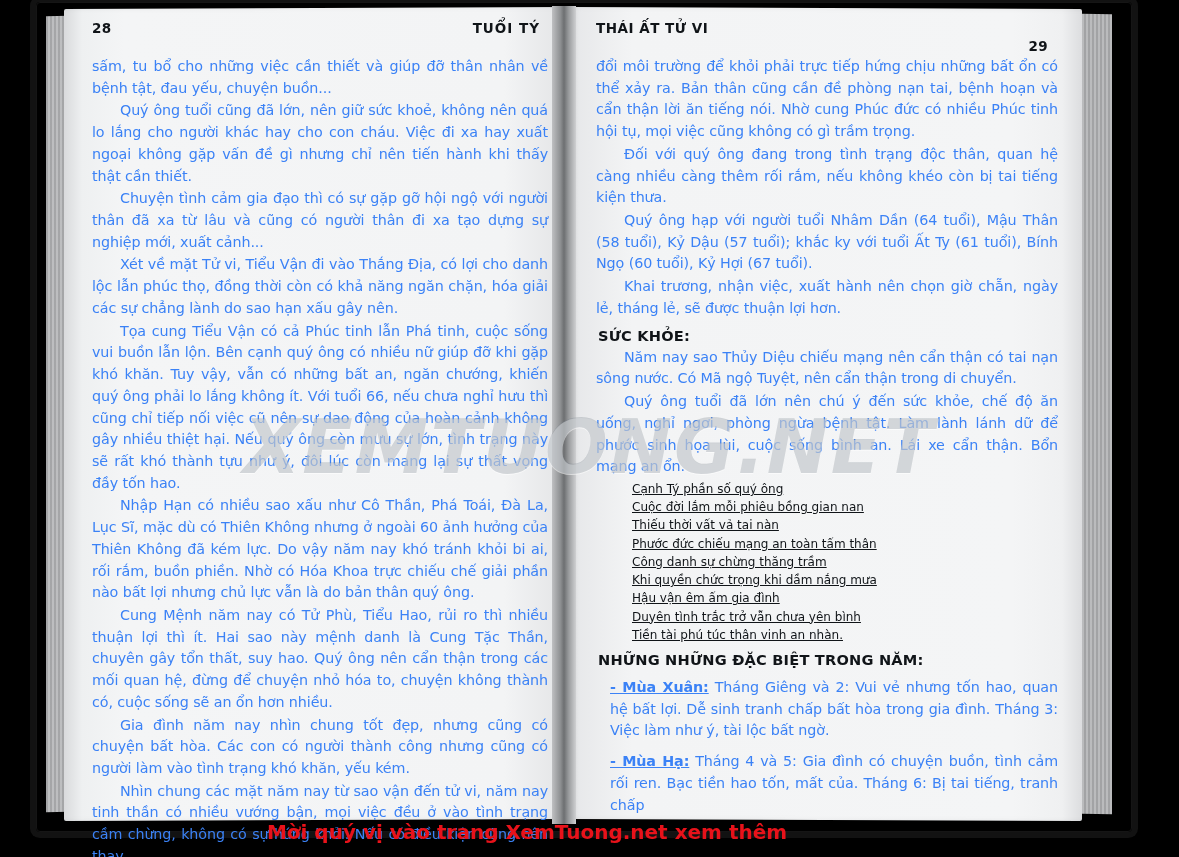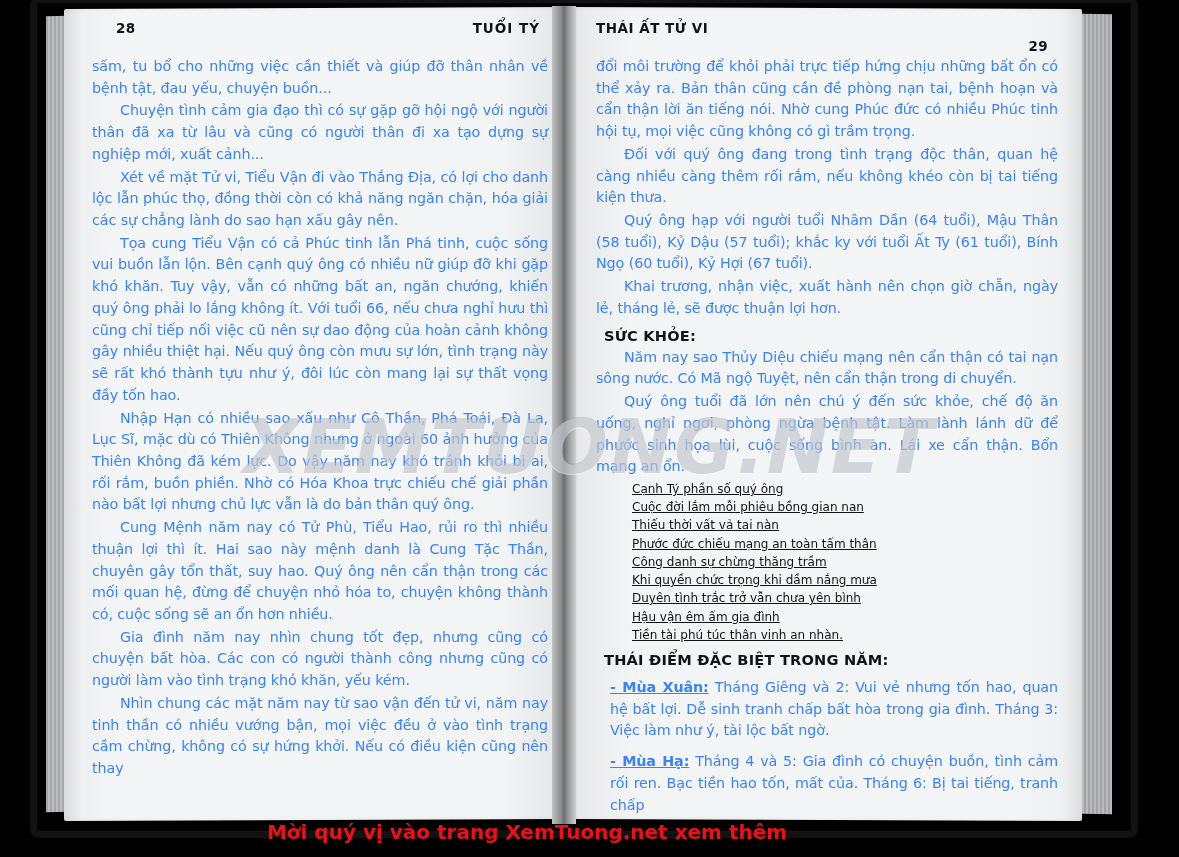--- a/index.html
+++ b/index.html
@@ -92,39 +92,39 @@
     width: 462px;
   }
   .hdr {
     font-size: 13.5px;
     font-weight: bold;
     letter-spacing: 0.4px;
     margin-bottom: 18px;
     position: relative;
     height: 18px;
   }
-  .hdr .pg-left { position: absolute; left: 24px; top: 0; }
+  .hdr .pg-left { position: absolute; left: 0; top: 0; }
   .hdr .ttl-left { position: absolute; right: 8px; top: 0; letter-spacing: 1px; }
   .hdr .ttl-right { position: absolute; left: 0px; top: 0; letter-spacing: 0.5px; text-align: center; }
   .hdr .pg-right { position: absolute; right: 10px; top: 18px; }
 
   p.body {
     margin: 0 0 1px 0;
     font-size: 14.3px;
     line-height: 1.52;
     text-align: justify;
     text-indent: 28px;
     color: #3b82f6;
     letter-spacing: -0.1px;
   }
   p.noindent { text-indent: 0; }
   h3.section {
     font-size: 14.6px;
     font-weight: bold;
-    margin: 7px 0 3px 8px;
+    margin: 7px 0 3px 2px;
     letter-spacing: 0.2px;
   }
   .verse {
     margin: 2px 0 2px 36px;
     font-size: 12px;
     line-height: 1.52;
     text-decoration: underline;
   }
   .verse div { white-space: nowrap; }
   .season { font-weight: bold; text-decoration: underline; }
@@ -168,20 +168,21 @@
   <div class="page page-right"></div>
   <div class="spine"></div>
   <div class="cover"></div>
 
   <div class="content col-left">
     <div class="hdr">
       <span class="pg-left">28</span>
       <span class="ttl-left">TUỔI TÝ</span>
     </div>
     <p class="body noindent">sấm, tu bổ cho những việc cần thiết và giúp đỡ thân nhân về bệnh tật, đau yếu, chuyện buồn...</p>
+    <p class="body">Quý ông tuổi cũng đã lớn, nên giữ sức khoẻ, không nên quá lo lắng cho người khác hay cho con cháu. Việc đi xa hay xuất ngoại không gặp vấn đề gì nhưng chỉ nên tiến hành khi thấy thật cần thiết.</p>
     <p class="body">Chuyện tình cảm gia đạo thì có sự gặp gỡ hội ngộ với người thân đã xa từ lâu và cũng có người thân đi xa tạo dựng sự nghiệp mới, xuất cảnh...</p>
     <p class="body">Xét về mặt Tử vi, Tiểu Vận đi vào Thắng Địa, có lợi cho danh lộc lẫn phúc thọ, đồng thời còn có khả năng ngăn chặn, hóa giải các sự chẳng lành do sao hạn xấu gây nên.</p>
     <p class="body">Tọa cung Tiểu Vận có cả Phúc tinh lẫn Phá tinh, cuộc sống vui buồn lẫn lộn. Bên cạnh quý ông có nhiều nữ giúp đỡ khi gặp khó khăn. Tuy vậy, vẫn có những bất an, ngăn chướng, khiến quý ông phải lo lắng không ít. Với tuổi 66, nếu chưa nghỉ hưu thì cũng chỉ tiếp nối việc cũ nên sự dao động của hoàn cảnh không gây nhiều thiệt hại. Nếu quý ông còn mưu sự lớn, tình trạng này sẽ rất khó thành tựu như ý, đôi lúc còn mang lại sự thất vọng đầy tốn hao.</p>
     <p class="body">Nhập Hạn có nhiều sao xấu như Cô Thần, Phá Toái, Đà La, Lục Sĩ, mặc dù có Thiên Không nhưng ở ngoài 60 ảnh hưởng của Thiên Không đã kém lực. Do vậy năm nay khó tránh khỏi bi ai, rối rắm, buồn phiền. Nhờ có Hóa Khoa trực chiếu chế giải phần nào bất lợi nhưng chủ lực vẫn là do bản thân quý ông.</p>
     <p class="body">Cung Mệnh năm nay có Tử Phù, Tiểu Hao, rủi ro thì nhiều thuận lợi thì ít. Hai sao này mệnh danh là Cung Tặc Thần, chuyên gây tổn thất, suy hao. Quý ông nên cẩn thận trong các mối quan hệ, đừng để chuyện nhỏ hóa to, chuyện không thành có, cuộc sống sẽ an ổn hơn nhiều.</p>
     <p class="body">Gia đình năm nay  nhìn chung tốt đẹp, nhưng cũng có chuyện bất hòa. Các con có người thành công nhưng cũng có người làm vào tình trạng khó khăn, yếu kém.</p>
     <p class="body">Nhìn chung các mặt năm nay từ sao vận đến tử vi, năm nay tinh thần có nhiều vướng bận, mọi việc đều ở vào tình trạng cầm chừng, không có sự hứng khởi. Nếu có điều kiện cũng nên thay</p>
   </div>
 
   <div class="content col-right">
@@ -198,26 +199,26 @@
     <p class="body">Năm nay sao Thủy Diệu chiếu mạng nên cẩn thận có tai nạn sông nước. Có Mã ngộ Tuyệt, nên cẩn thận trong di chuyển.</p>
     <p class="body">Quý ông tuổi đã lớn nên chú ý đến sức khỏe, chế độ ăn uống, nghỉ ngơi, phòng ngừa bệnh tật. Làm lành lánh dữ để phước sinh họa lùi, cuộc sống bình an. Lái xe cẩn thận. Bổn mạng an ổn.</p>
 
     <div class="verse">
       <div>Cạnh Tý phần số quý ông</div>
       <div>Cuộc đời lắm mỗi phiêu bồng gian nan</div>
       <div>Thiếu thời vất vả tai nàn</div>
       <div>Phước đức chiếu mạng an toàn tấm thân</div>
       <div>Công danh sự chừng thăng trầm</div>
       <div>Khi quyền chức trọng khi dầm nắng mưa</div>
+      <div>Hậu vận êm ấm gia đình</div>
       <div>Duyên tình trắc trở vẫn chưa yên bình</div>
-      <div>Hậu vận êm ấm gia đình</div>
       <div>Tiền tài phú túc thân vinh an nhàn.</div>
     </div>
 
-    <h3 class="section">THÁI ĐIỂM ĐẶC BIỆT TRONG NĂM:</h3>
+    <h3 class="section">NHỮNG NHỮNG ĐẶC BIỆT TRONG NĂM:</h3>
     <p class="body season-para">
       <span class="season">- Mùa Xuân:</span><span> Tháng Giêng và 2: Vui vẻ nhưng tốn hao, quan hệ bất lợi. Dễ sinh tranh chấp bất hòa trong gia đình. Tháng 3: Việc làm như ý, tài lộc bất ngờ.</span>
     </p>
     <p class="body season-para">
       <span class="season">- Mùa Hạ:</span><span> Tháng 4 và 5: Gia đình có chuyện buồn, tình cảm rối ren. Bạc tiền hao tốn, mất của. Tháng 6: Bị tai tiếng, tranh chấp</span>
     </p>
   </div>
 
   <div class="watermark">XEMTUONG.NET</div>
   <div class="footer-note">Mời quý vị vào trang XemTuong.net xem thêm</div>

